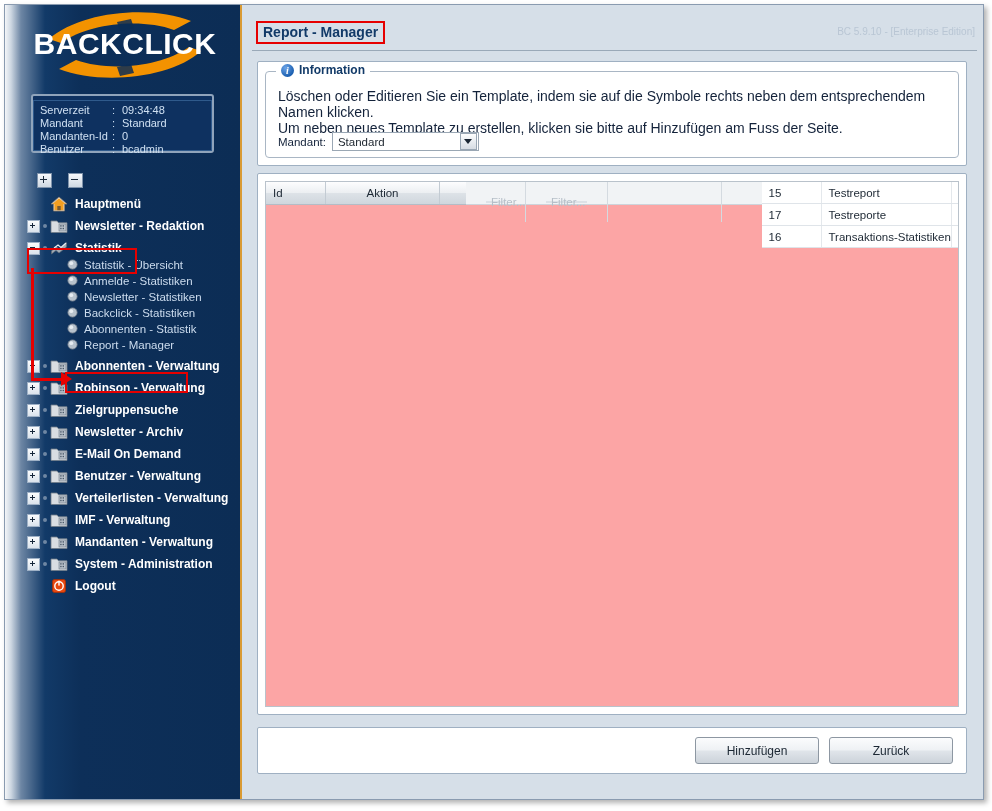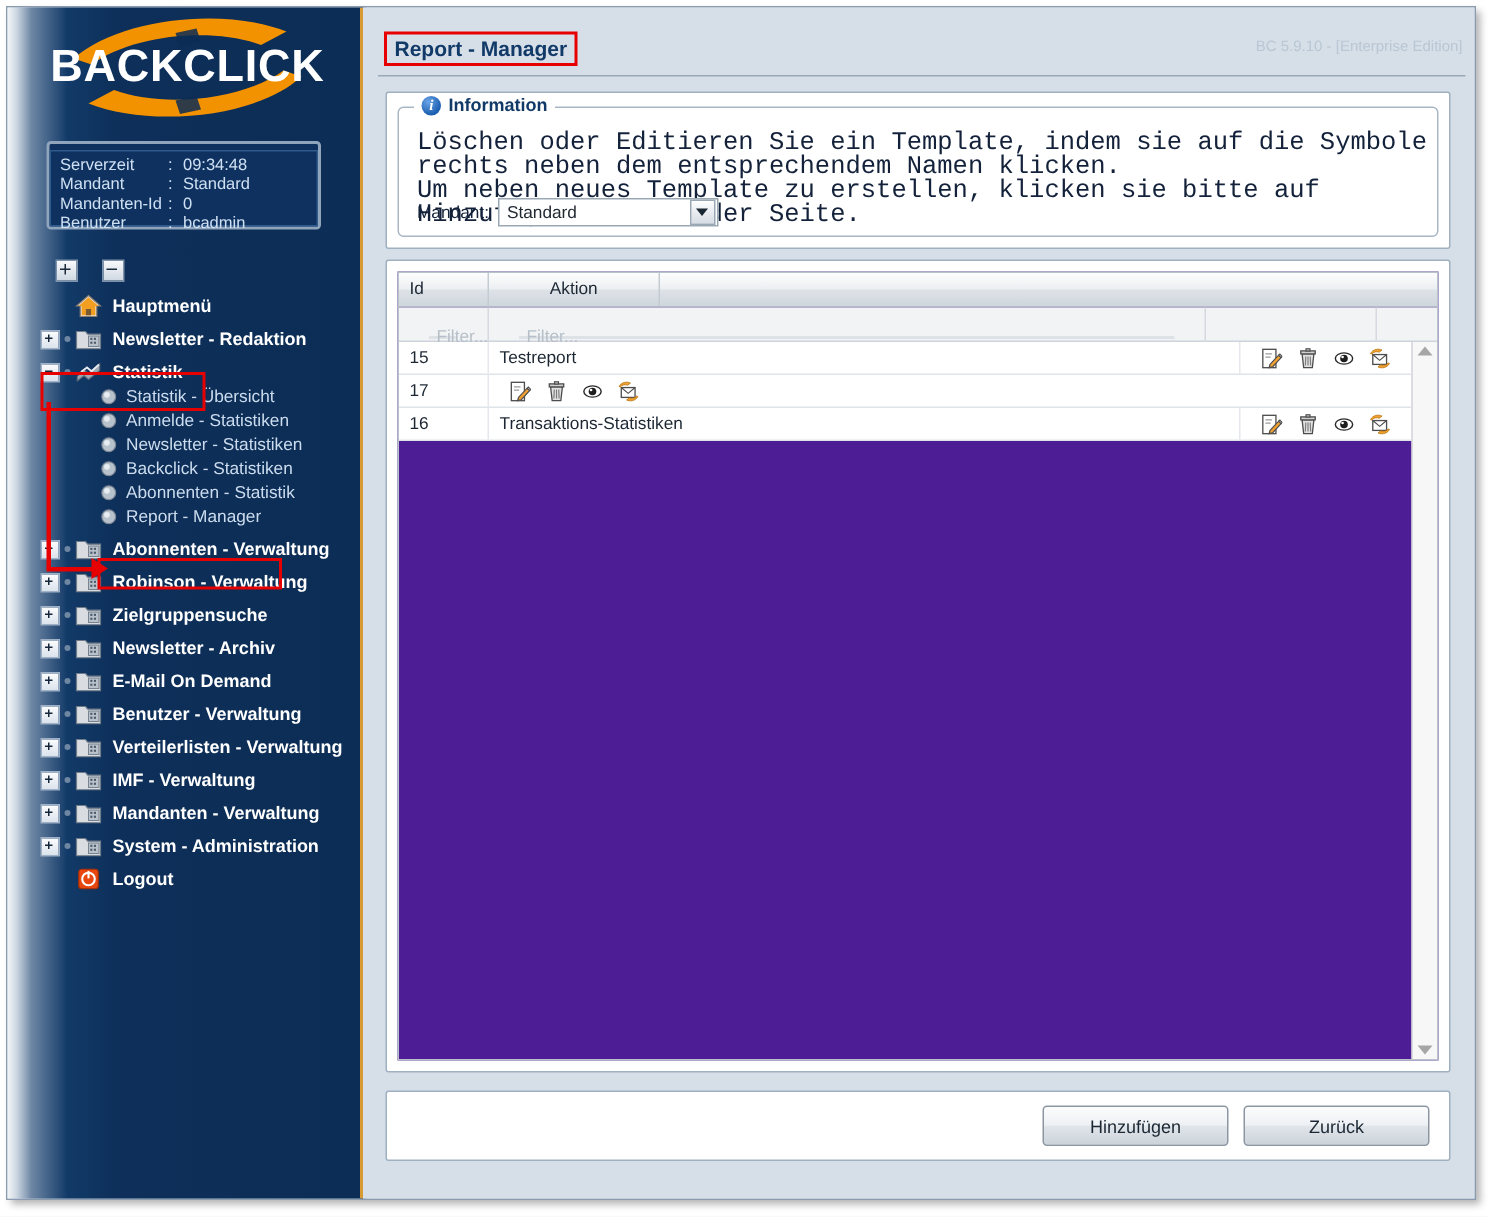--- a/index.html
+++ b/index.html
@@ -255,24 +255,23 @@
     font-size: 10px;
     font-weight: bold;
     line-height: 13px;
     text-align: center;
     font-style: italic;
     font-family: "Liberation Serif", serif;
   }
   .panel-text {
     position: absolute;
     left: 12px; top: 16px;
-    font-size: 17px;
+    font-size: 14px;
     color: #13223a;
     line-height: 16px;
-    font-family: Liberation Mono, monospace;
   }
   .mandant-row {
     position: absolute;
     left: 12px; top: 60px;
     display: flex;
     align-items: center;
     gap: 6px;
   }
   .mandant-label { font-size: 11.5px; color: #13223a; }
   .select-box {
@@ -316,23 +315,22 @@
     background: #ffffff;
     border: 1px solid #9fb0c2;
     border-radius: 2px;
     box-sizing: border-box;
     padding: 7px;
   }
   .grid {
     width: 100%; height: 100%;
     border: 1px solid #b9c2cb;
     box-sizing: border-box;
-    background: #4c1d95;
-    display: flex;
-    flex-direction: column;
+    background: #fca5a5;
+    display: flex;
     overflow: hidden;
   }
   .grid-head {
     display: flex;
     height: 22px;
     background: linear-gradient(to bottom, #fdfdfe 0%, #eceff2 48%, #dde2e7 52%, #cfd6dd 100%);
     border-bottom: 1px solid #b3bcc6;
     flex: 0 0 auto;
   }
   .gh {
@@ -841,20 +839,21 @@
                       <rect x="2.5" y="5" width="10.5" height="7.5" fill="#ffffff" stroke="#4d4d4d" stroke-width="1"></rect>
                       <path d="M2.5 5 L7.75 9.4 L13 5" fill="none" stroke="#4d4d4d" stroke-width="0.9"></path>
                       <path d="M0.8 4.2 C2.5 0.8, 7 0.2, 9.5 1.6 L7.4 3.2 C5.6 2.5, 3 2.8, 1.8 4.6 Z" fill="#f0a030" stroke="#b97208" stroke-width="0.6"></path>
                       <path d="M15.2 11.8 C13.5 15.2, 9 15.8, 6.5 14.4 L8.6 12.8 C10.4 13.5, 13 13.2, 14.2 11.4 Z" fill="#f0a030" stroke="#b97208" stroke-width="0.6"></path>
                     </svg>
                 </div>
               </div>
 
               <div class="grow">
                 <div class="gc c-id">17</div>
+                <div class="gc c-name">Testreporte</div>
                 <div class="gc c-aktion">
                   <svg class="act-icon" viewBox="0 0 16 16">
                       <rect x="1" y="1" width="10" height="14" fill="#ffffff" stroke="#4d4d4d" stroke-width="1"></rect>
                       <line x1="3" y1="4.5" x2="8" y2="4.5" stroke="#9a9a9a" stroke-width="0.9"></line>
                       <line x1="3" y1="7" x2="7" y2="7" stroke="#9a9a9a" stroke-width="0.9"></line>
                       <path d="M6.5 12.5 L13 5.5 L15 7.3 L8.6 14.3 L5.8 15 Z" fill="#f0a030" stroke="#4d4d4d" stroke-width="0.9"></path>
                       <path d="M13 5.5 L15 7.3 L15.8 6.4 L14 4.6 Z" fill="#c9c9c9" stroke="#4d4d4d" stroke-width="0.8"></path>
                     </svg>
                   <svg class="act-icon" viewBox="0 0 16 16">
                       <path d="M3.5 4.5 L12.5 4.5 L11.3 15 L4.7 15 Z" fill="#e2e2e2" stroke="#4d4d4d" stroke-width="1"></path>

